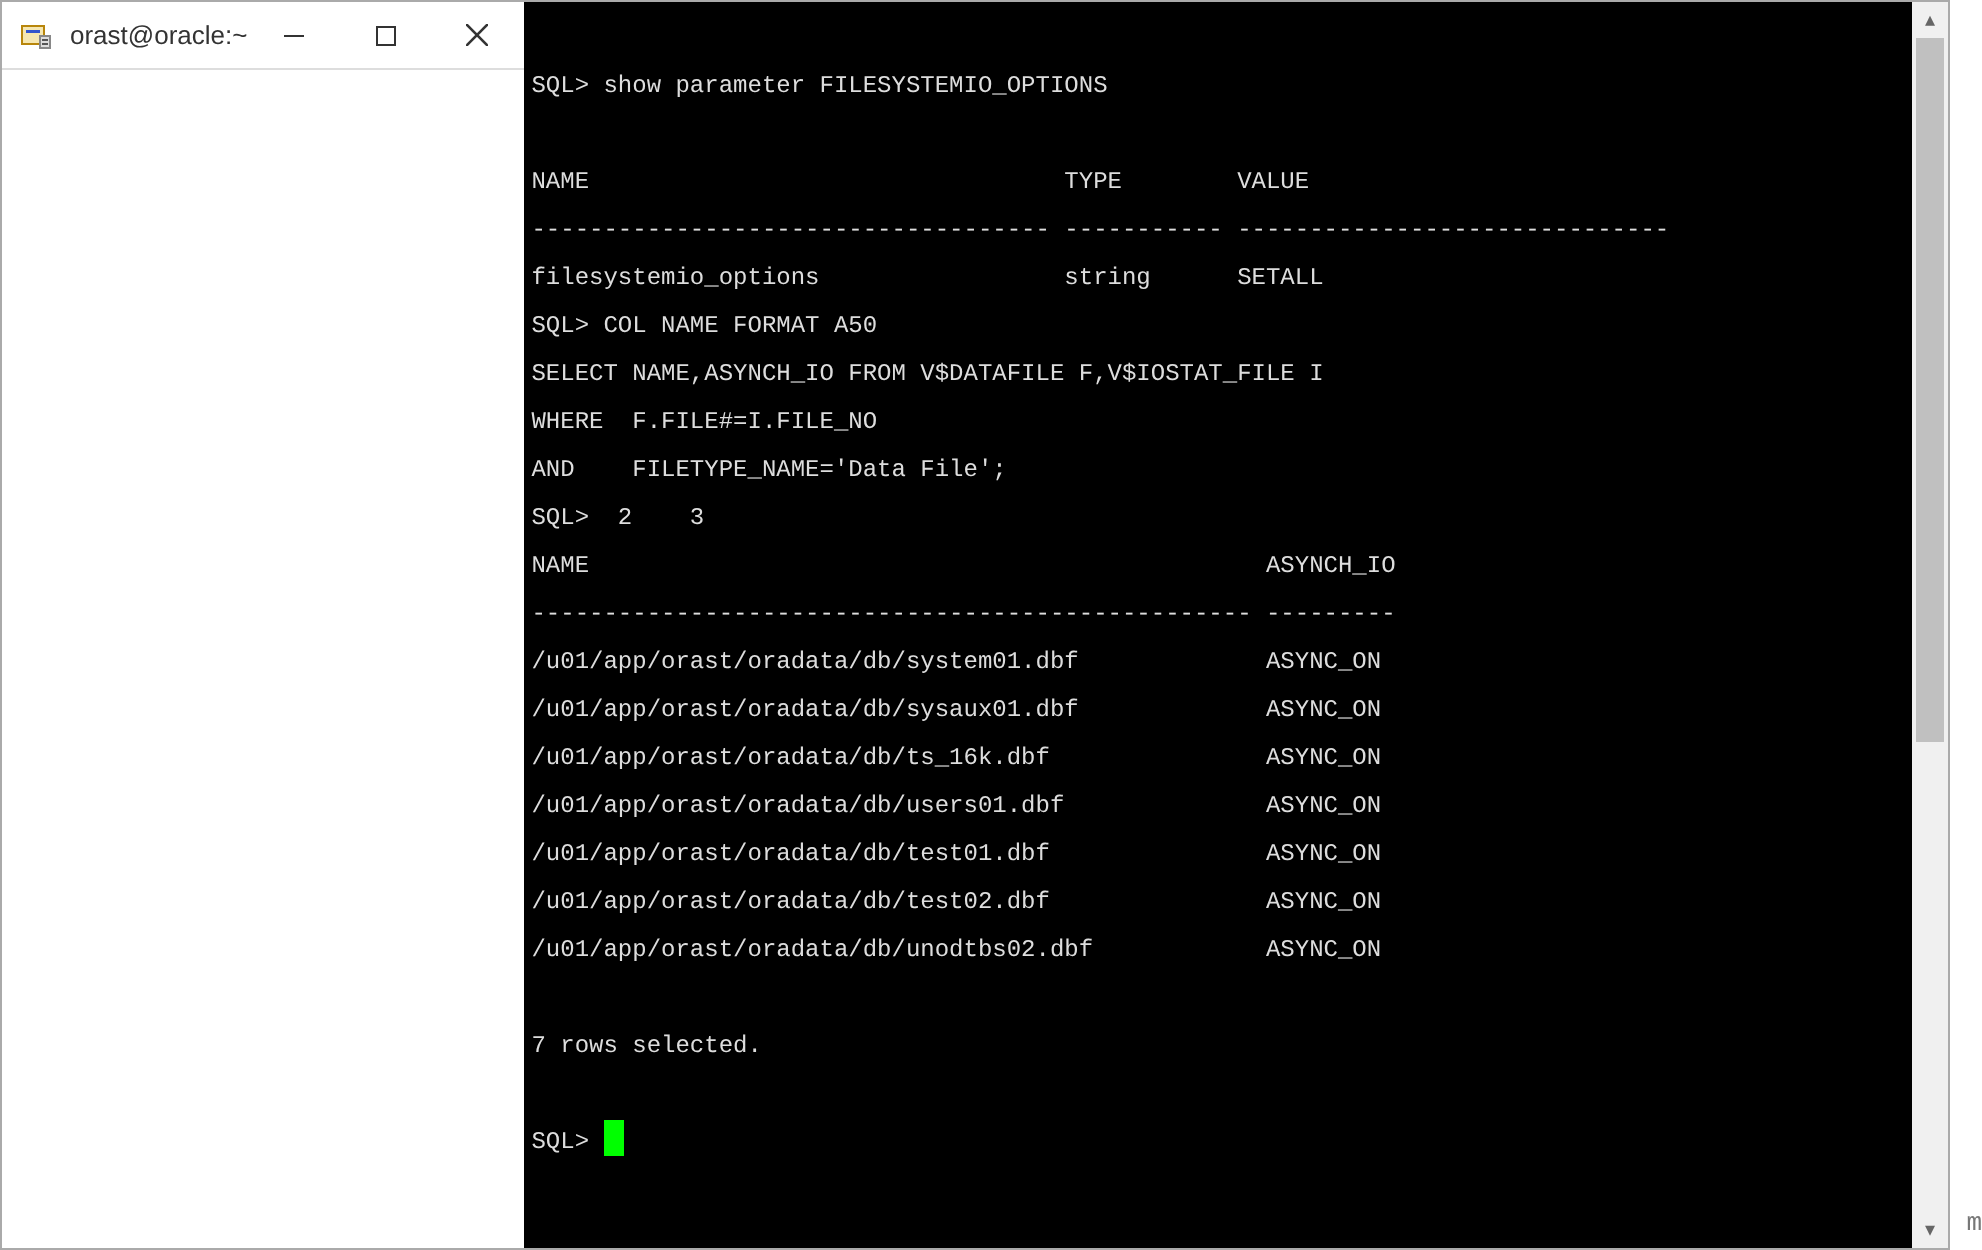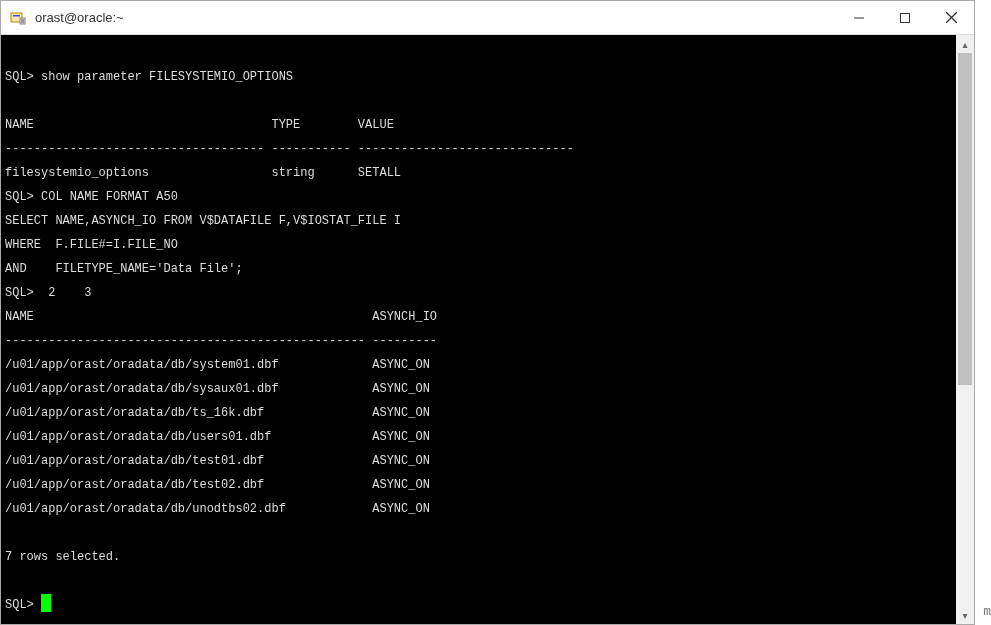--- a/index.html
+++ b/index.html
@@ -9,21 +9,21 @@
     width: 991px;
     height: 625px;
     overflow: hidden;
     position: relative;
   }
   .window {
     width: 975px;
     height: 625px;
     border: 1px solid #aaa;
     display: flex;
-    flex-direction: column;
+    flex-direction: row;
     background: #fff;
   }
   .titlebar {
     height: 34px;
     display: flex;
     align-items: center;
     background: #fff;
     border-bottom: 1px solid #ddd;
     padding-left: 8px;
   }

